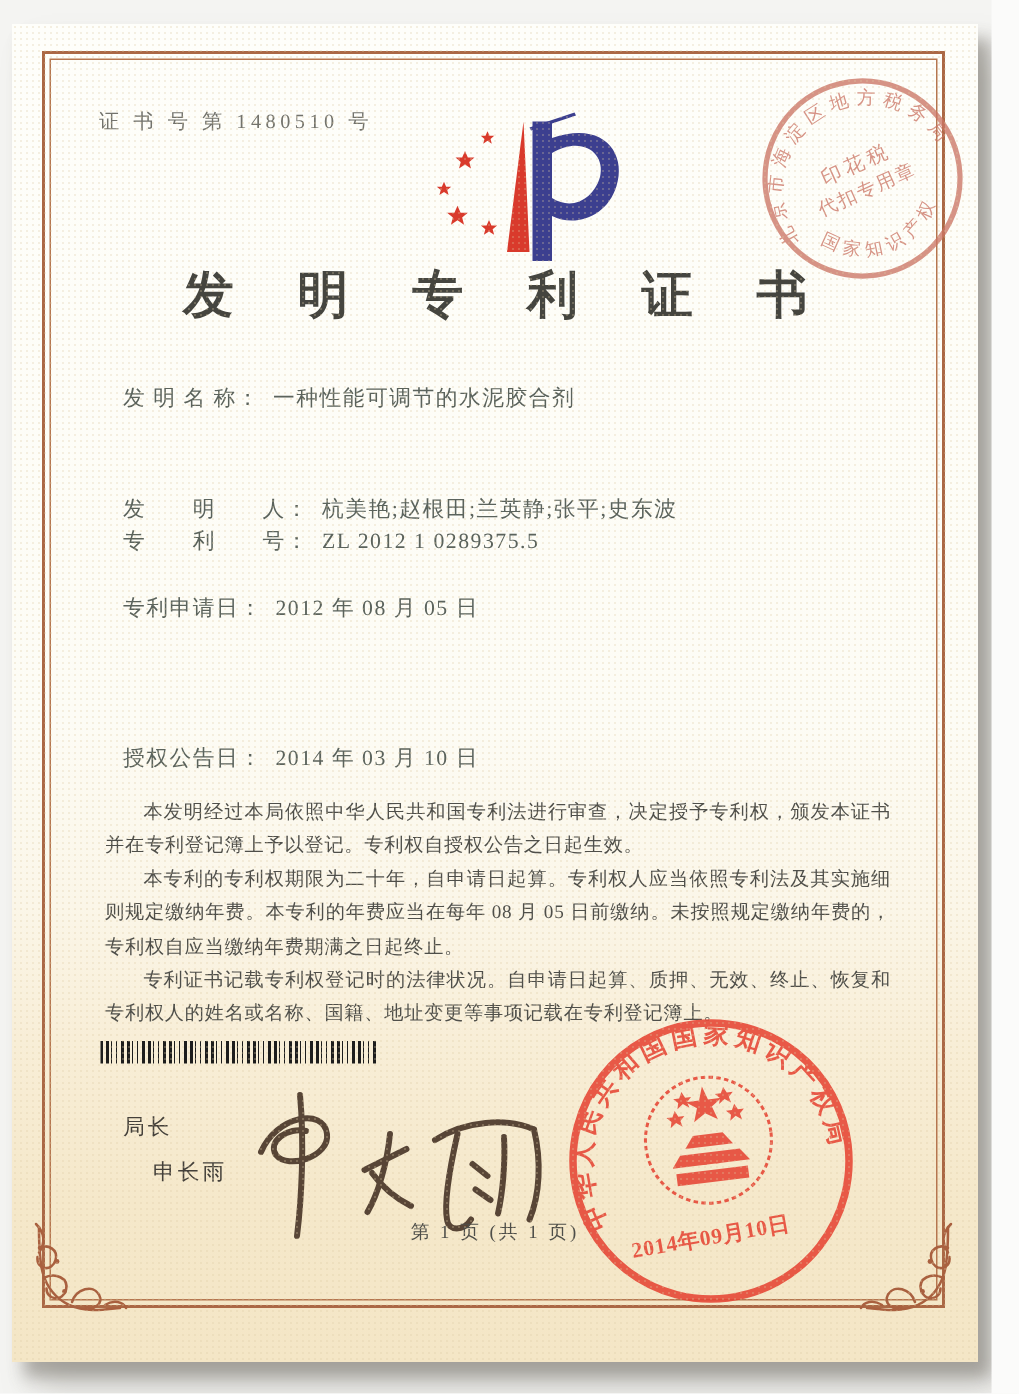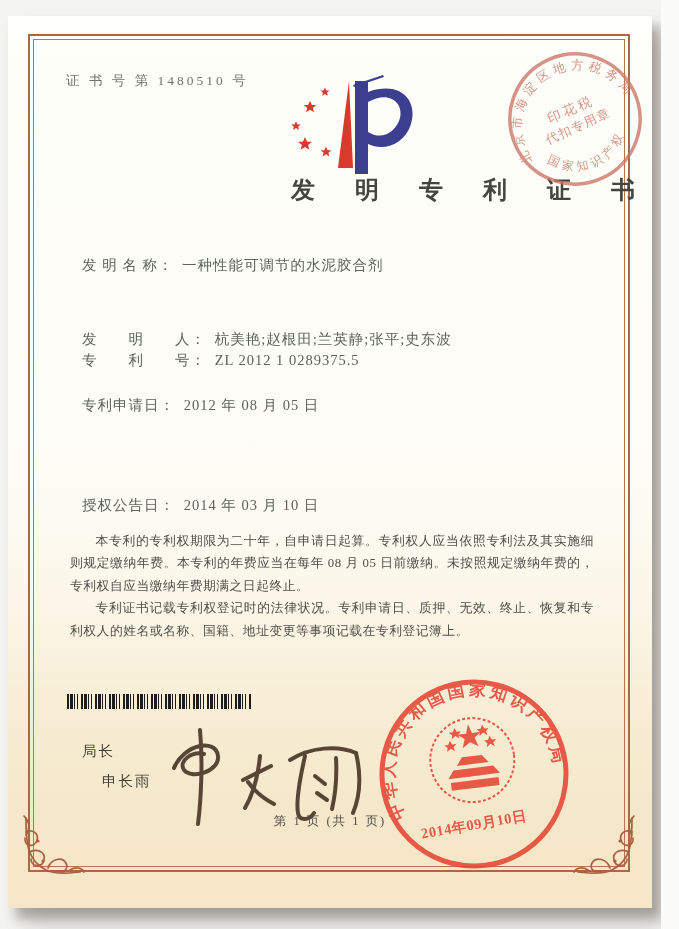--- a/index.html
+++ b/index.html
@@ -15,21 +15,21 @@
     background-image:radial-gradient(#dcc9a2 0.5px, transparent 0.7px);
     background-size:4px 4px;
   }
   .frame-outer { position:absolute; left:20px; top:18px; right:22px; bottom:36px; border:2px solid #ab6845; }
   .frame-inner { position:absolute; inset:3px; border:1px solid #b5764f; }
   .corner { position:absolute; width:76px; height:76px; }
   .corner.bl { left:6px; bottom:22px; }
   .corner.br { right:8px; bottom:22px; transform:scaleX(-1); }
   .cert-number { position:absolute; left:58px; top:56px; font-size:13.5px; letter-spacing:3px; color:#73736c; }
   .logo { position:absolute; left:272px; top:58px; width:140px; height:104px; }
-  .title { position:absolute; left:0; right:0; top:158px; text-align:right; font-size:24px; font-weight:600; letter-spacing:17px; color:#45453f; text-indent:17px; }
+  .title { position:absolute; left:0; right:0; top:158px; text-align:center; font-size:34px; font-weight:600; letter-spacing:17px; color:#45453f; text-indent:17px; }
   .field { position:absolute; left:74px; font-size:14.5px; color:#5b635c; letter-spacing:1px; white-space:nowrap; }
   .field .flabel { margin-right:4px; }
   .f0{top:240px;} .f1{top:290px;margin-top:24px;} .f2{top:335px;} .f3{top:380px;} .f4{top:430px;} .f5{top:480px;}
   .body-text { position:absolute; left:62px; top:514px; width:524px; font-size:12.8px; line-height:22.4px; color:#4f4f4a; text-align:justify; }
   .body-text p { text-indent:2em; letter-spacing:.5px; }
   .barcode { position:absolute; left:59px; top:678px; width:184px; height:15px;
     background:repeating-linear-gradient(90deg,#1d1d1d 0 1.6px,transparent 1.6px 3.4px,#1d1d1d 3.4px 5.8px,transparent 5.8px 7.2px,#1d1d1d 7.2px 8px,transparent 8px 10.4px,#1d1d1d 10.4px 11.2px,transparent 11.2px 14px);
   }
   .sig-title { position:absolute; left:74px; top:726px; font-size:14.5px; color:#44403a; letter-spacing:2px; font-family:"Liberation Sans","DejaVu Sans",sans-serif; }
   .sig-name  { position:absolute; left:74px; top:756px; font-size:14.5px; color:#44403a; letter-spacing:2px; font-family:"Liberation Sans","DejaVu Sans",sans-serif;margin-left:20px; }
@@ -111,22 +111,23 @@
     <div class="field f3">
       <span class="flabel">专利申请日：</span>
       <span class="fvalue">2012 年 08 月 05 日</span>
     </div>
     <div class="field f5">
       <span class="flabel">授权公告日：</span>
       <span class="fvalue">2014 年 03 月 10 日</span>
     </div>
 
     <div class="body-text">
+      <p>本发明经过本局依照中华人民共和国专利法进行审查，决定授予专利权，颁发本证书并在专利登记簿上予以登记。专利权自授权公告之日起生效。</p>
       <p>本专利的专利权期限为二十年，自申请日起算。专利权人应当依照专利法及其实施细则规定缴纳年费。本专利的年费应当在每年 08 月 05 日前缴纳。未按照规定缴纳年费的，专利权自应当缴纳年费期满之日起终止。</p>
-      <p>专利证书记载专利权登记时的法律状况。专利申请日、质押、无效、终止、恢复和专利权人的姓名或名称、国籍、地址变更等事项记载在专利登记簿上。</p>
+      <p>专利证书记载专利权登记时的法律状况。自申请日起算、质押、无效、终止、恢复和专利权人的姓名或名称、国籍、地址变更等事项记载在专利登记簿上。</p>
     </div>
 
     <div class="barcode"></div>
 
     <div class="sig-title">局长</div>
     <div class="sig-name">申长雨</div>
     <svg class="signature-svg" width="238" height="118" viewBox="0 0 238 118">
       <g stroke="#4b382a" stroke-width="4" fill="none" stroke-linecap="round" opacity="0.92">
         <path d="M34,52 C44,28 76,22 78,40 C80,55 52,64 44,54 C38,45 52,35 64,38"></path>
         <path d="M60,14 C63,46 61,84 58,108"></path>

